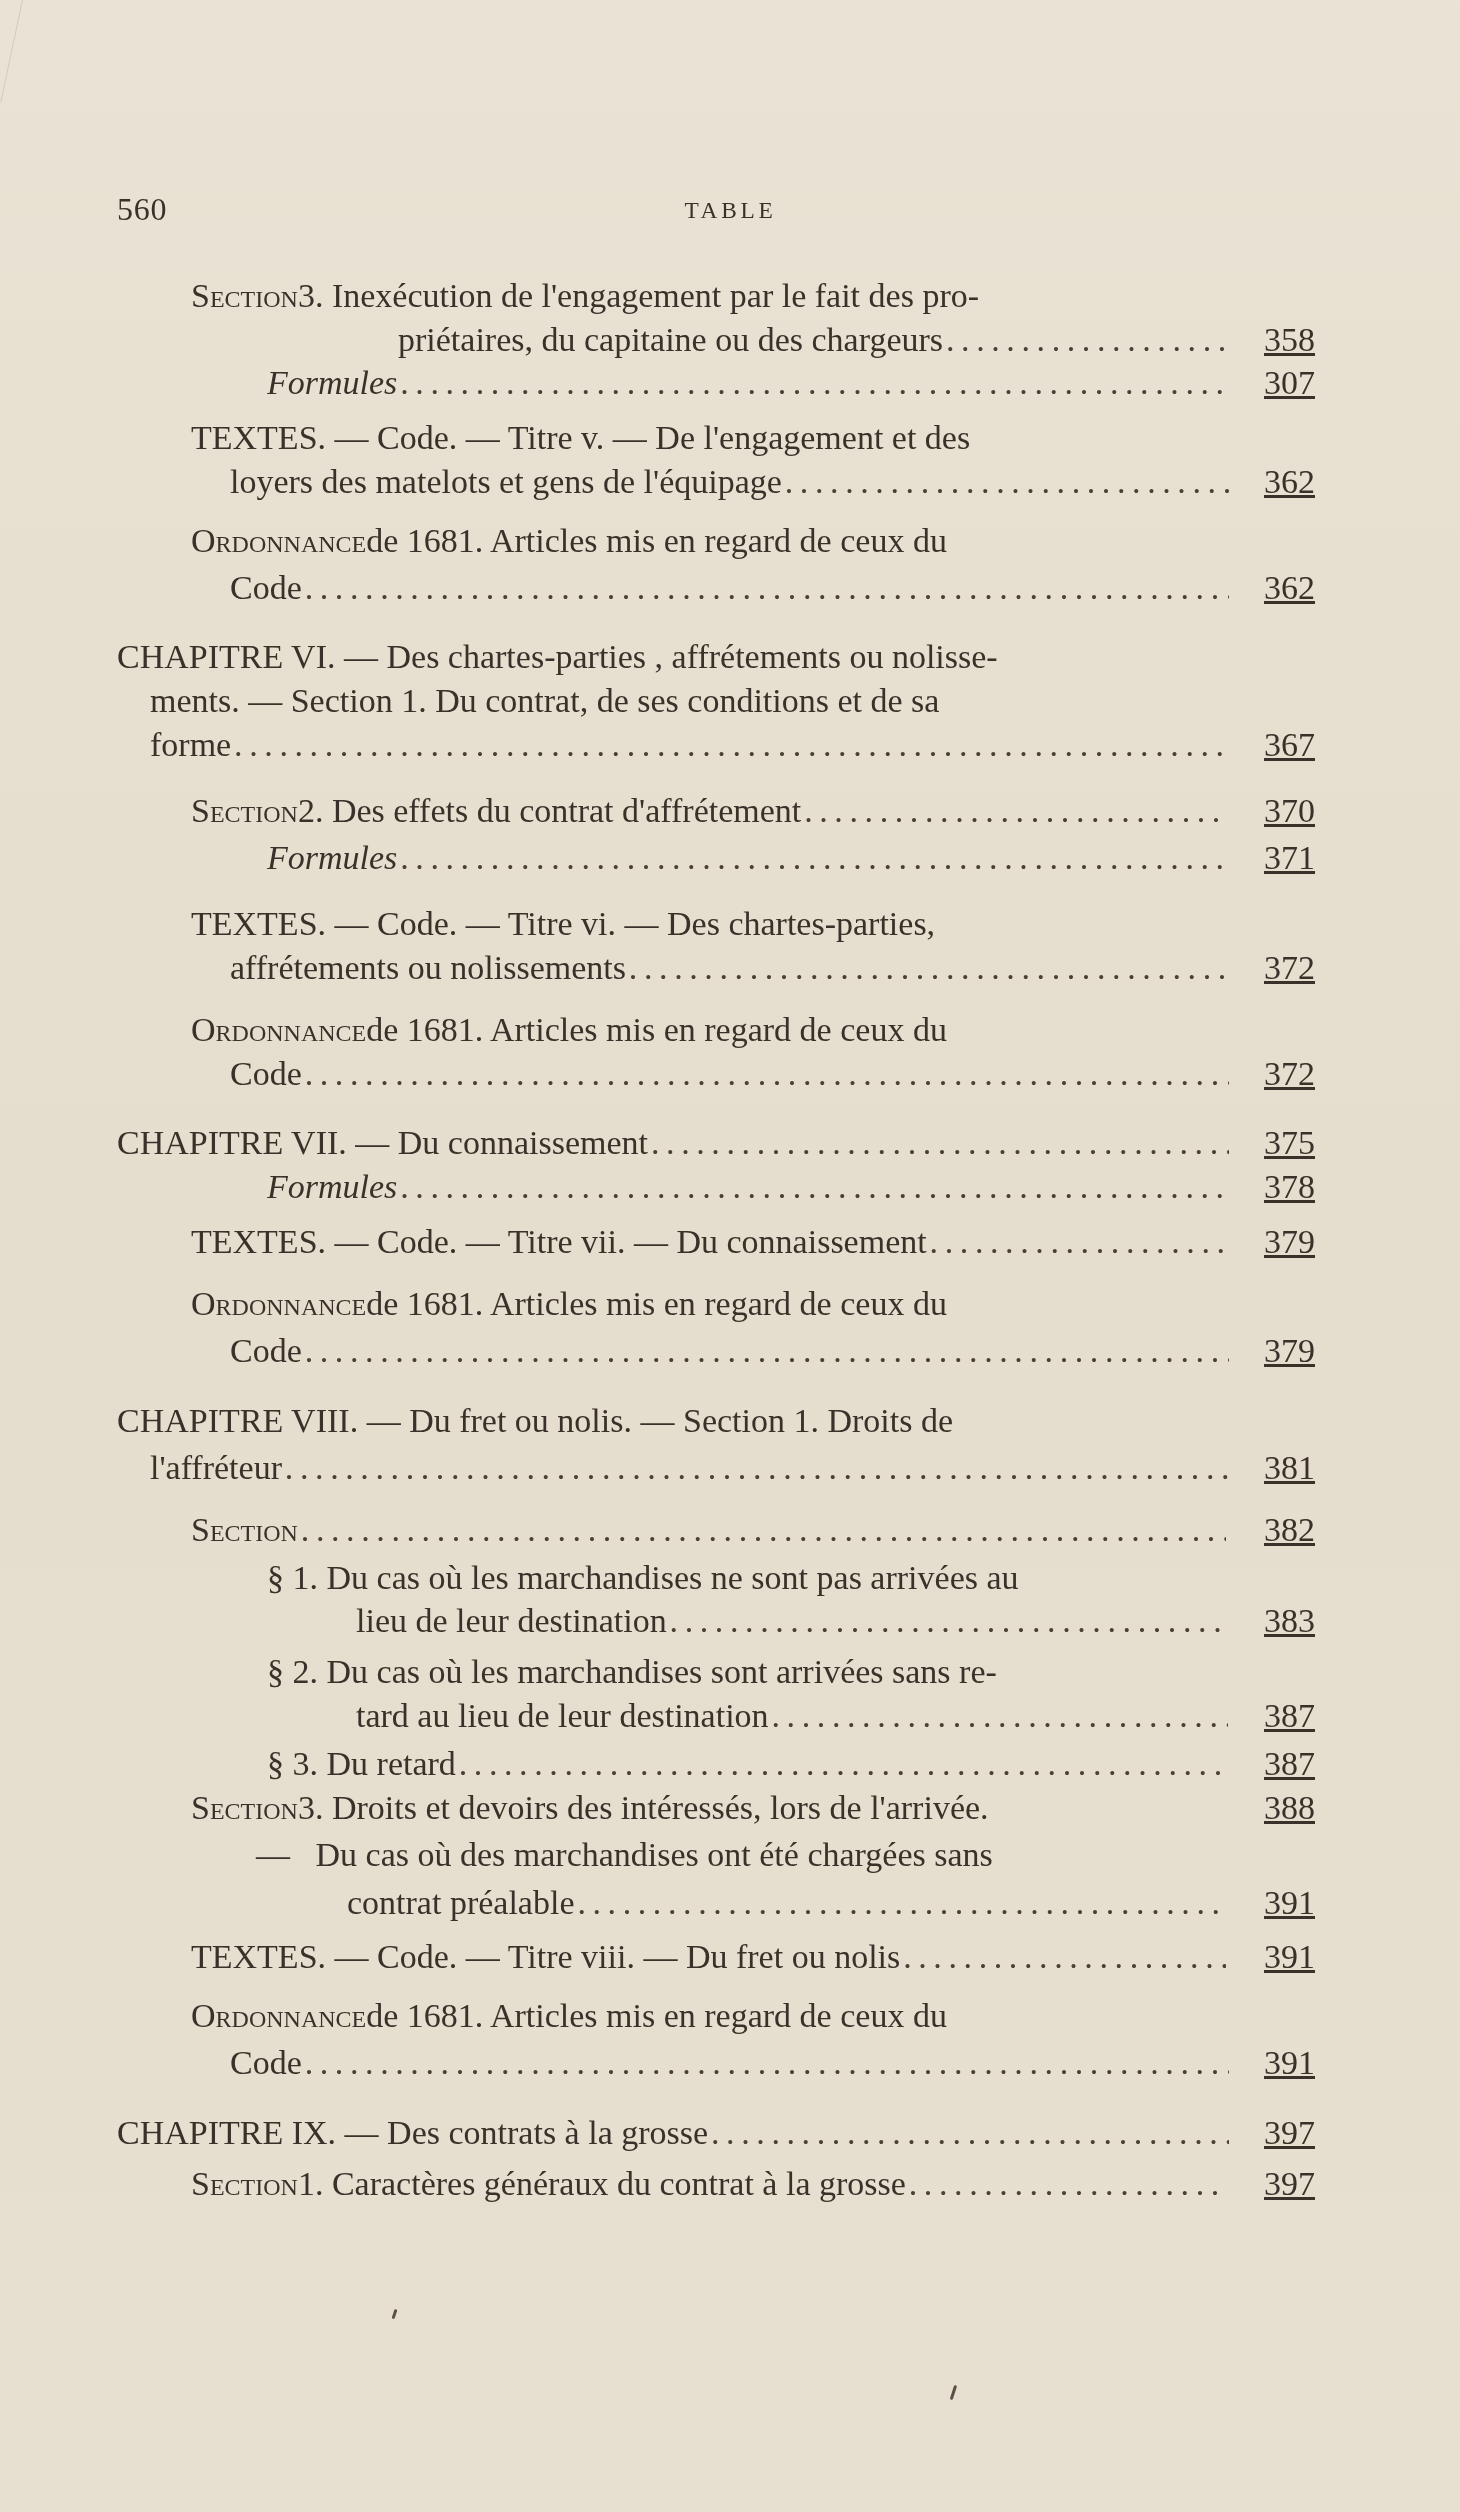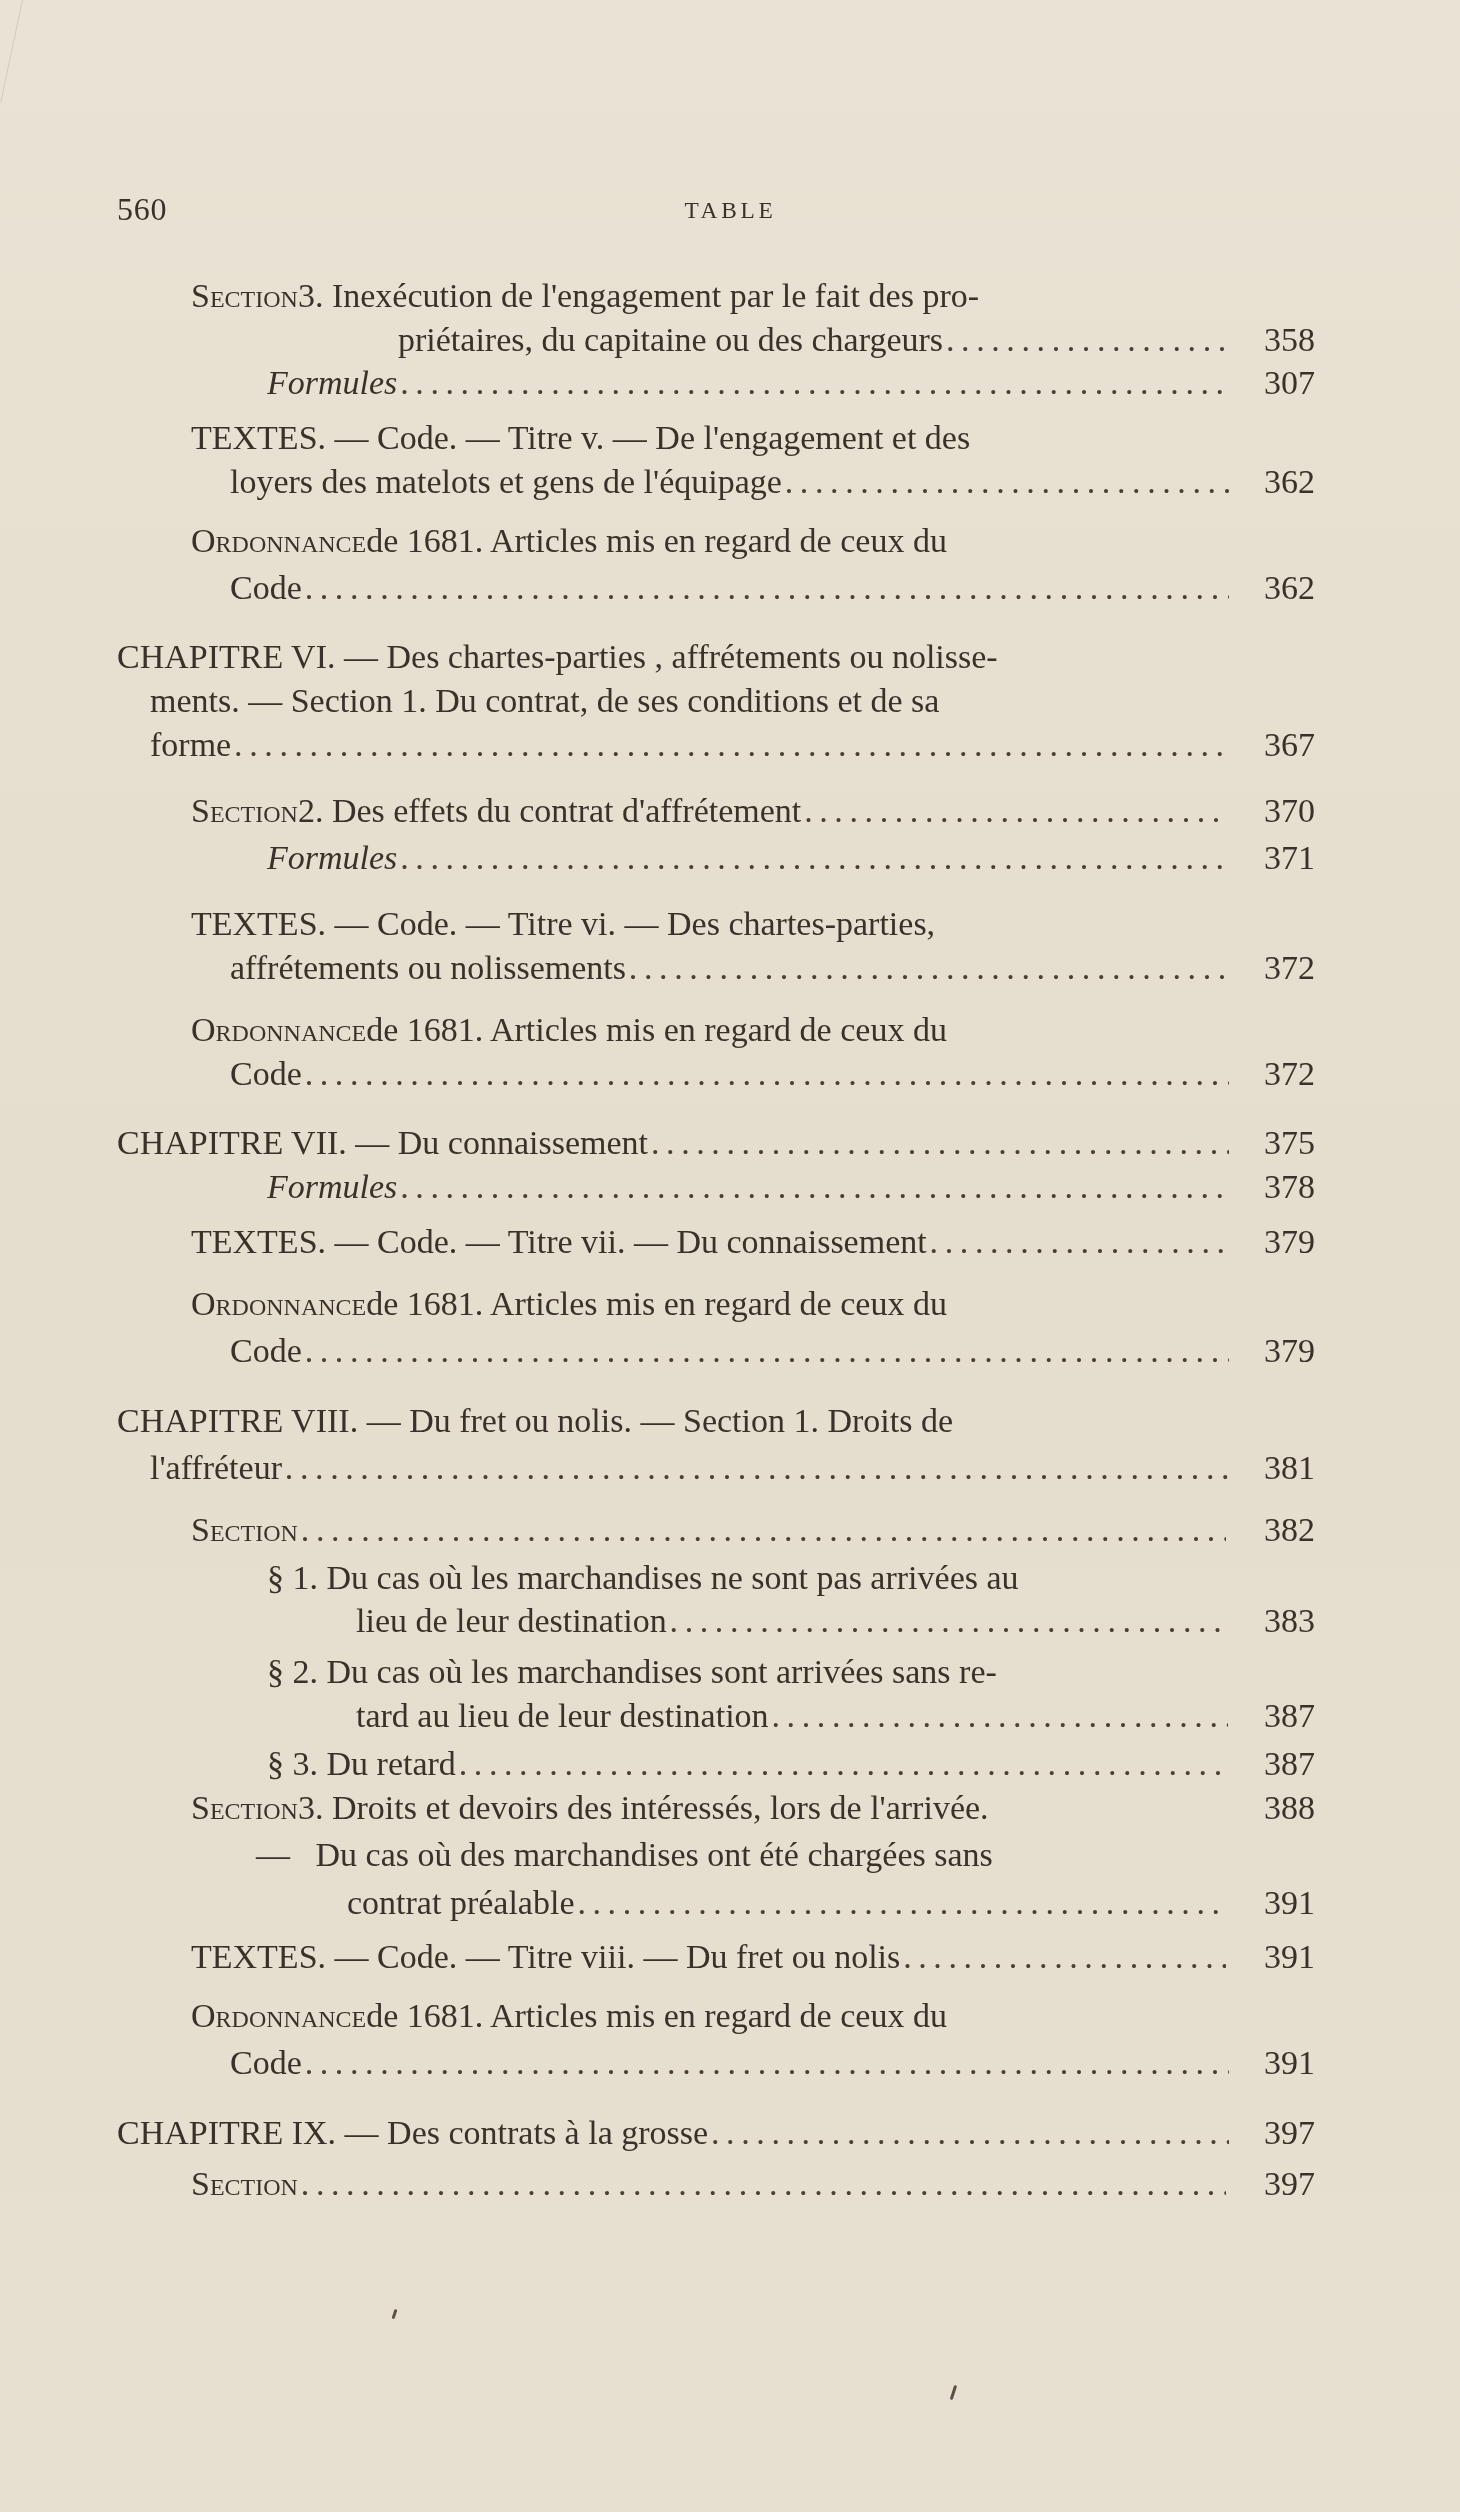--- a/index.html
+++ b/index.html
@@ -29,21 +29,21 @@
   .line .txt { flex: 0 0 auto; font-family: Liberation Serif, serif; }
   .line .dots {
     flex: 1 1 auto; overflow: hidden; letter-spacing: 6.6px; margin: 0 8.8px 0 2.9px;
     color: #4a4036;
   }
   .line .dots::before {
     content: "........................................................................................................................................";
   }
   .pagenum {
     position: absolute; left: 1242px; width: 73px; text-align: right;
-    font-size: 34px; line-height: 44px; height: 44px;
+    font-size: 34px; line-height: 44px; height: 44px; text-decoration: underline;
   }
   .sc { font-variant: small-caps; }
   .it { font-style: italic; }
   .speck { position: absolute; width: 2.9px; height: 14.6px; background: #5a5048; border-radius: 1.5px; transform: rotate(18deg); }
 </style>
 </head>
 <body>
 
 <div class="page-edge"></div>
 
@@ -228,19 +228,20 @@
 <div class="pagenum" style="top:2041px">391</div>
 
 <div class="line" style="left:117px;top:2111px;width:1121px">
   <span class="txt">CHAPITRE IX. — Des contrats à la grosse</span>
     <span class="dots"></span>
 </div>
 <div class="pagenum" style="top:2111px">397</div>
 
 <div class="line" style="left:191px;top:2162px;width:1044px">
   <span class="txt sc">Section</span>
+  <span class="txt"> 1. Caractères généraux du contrat à la grosse</span>
     <span class="dots"></span>
 </div>
 <div class="pagenum" style="top:2162px">397</div>
 
 <div class="speck" style="left:393px;top:2309px;height:10.2px"></div>
 <div class="speck" style="left:952px;top:2385px"></div>
 
 
 </body></html>

